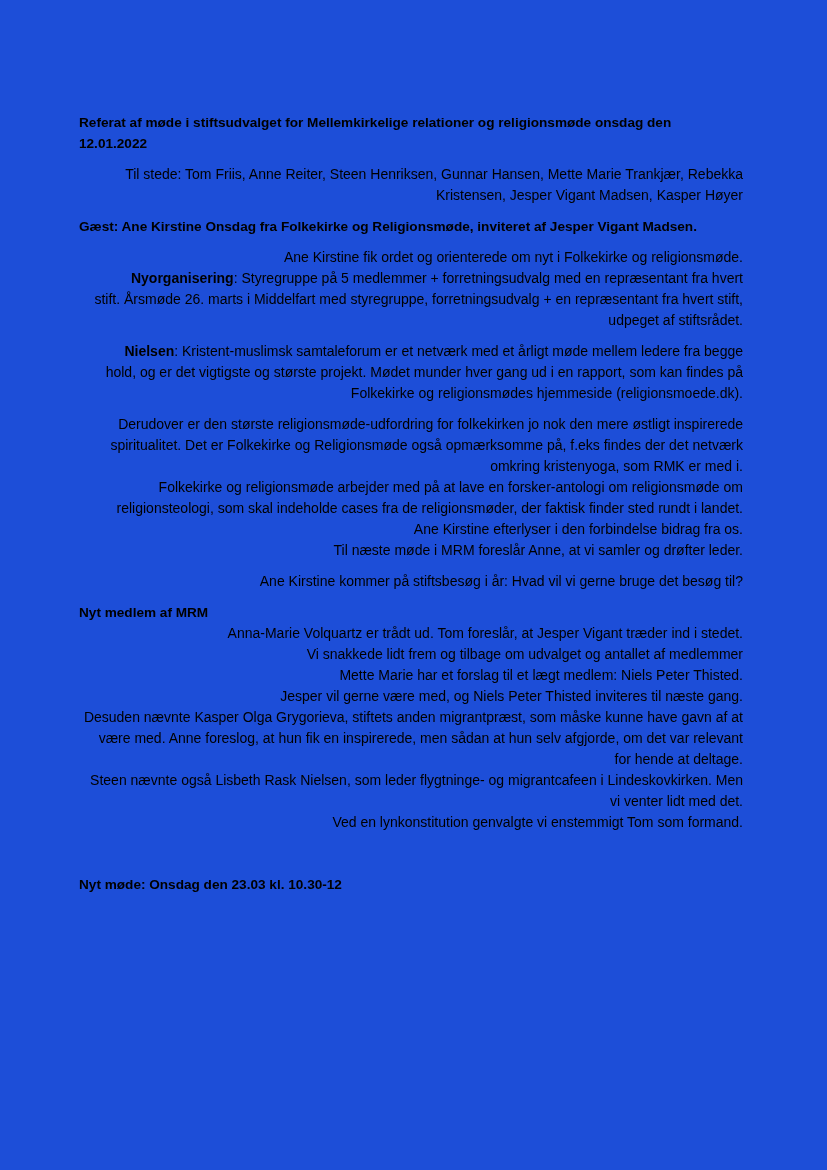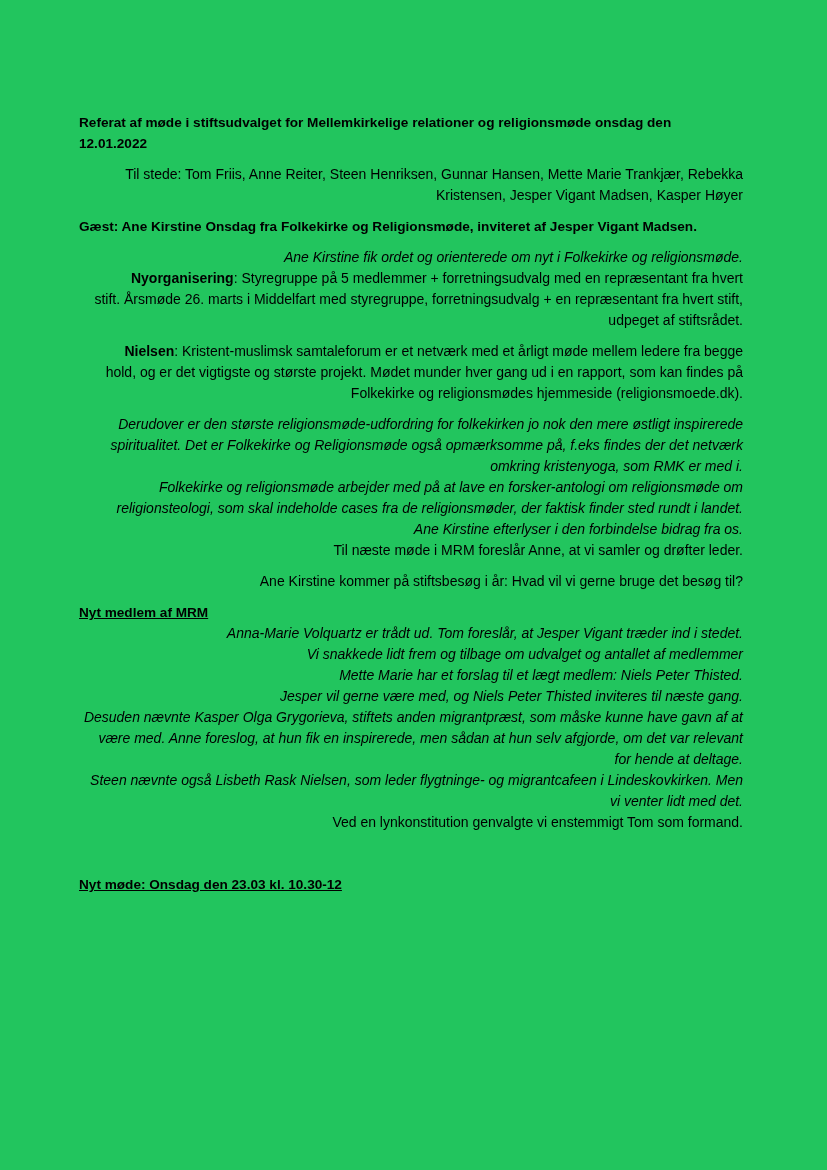--- a/index.html
+++ b/index.html
@@ -12,54 +12,52 @@
     width: 827px;
     height: 1170px;
     font-family: "Liberation Sans", sans-serif;
     color: #000000;
     -webkit-font-smoothing: antialiased;
   }
   .page {
     position: relative;
     width: 827px;
     height: 1170px;
-    background: #22c55e;
+    background: #1d4ed8;
     box-sizing: border-box;
     overflow: hidden;
   }
   .doc-body {
     position: absolute;
     left: 79px;
     top: 112px;
     width: 664px;
   }
   .para {
     font-size: 14px;
     line-height: 21px;
     margin: 0 0 10px 0;
     text-align: right;
     word-spacing: 0px;
   }
   .para.tight {
     margin-bottom: 0;
-    font-style: italic;
   }
   .para b, .para .b {
     font-weight: bold;
     padding-left: 25px;
   }
   .heading {
     font-size: 13.6px;
     line-height: 21px;
     font-weight: bold;
     margin: 0 0 10px 0;
   }
   .heading.tight {
     margin-bottom: 0;
-    text-decoration: underline;
   }
   .spacer-line {
     height: 21px;
   }
   .block-gap {
     height: 10px;
   }
 </style>
 </head>
 <body>

